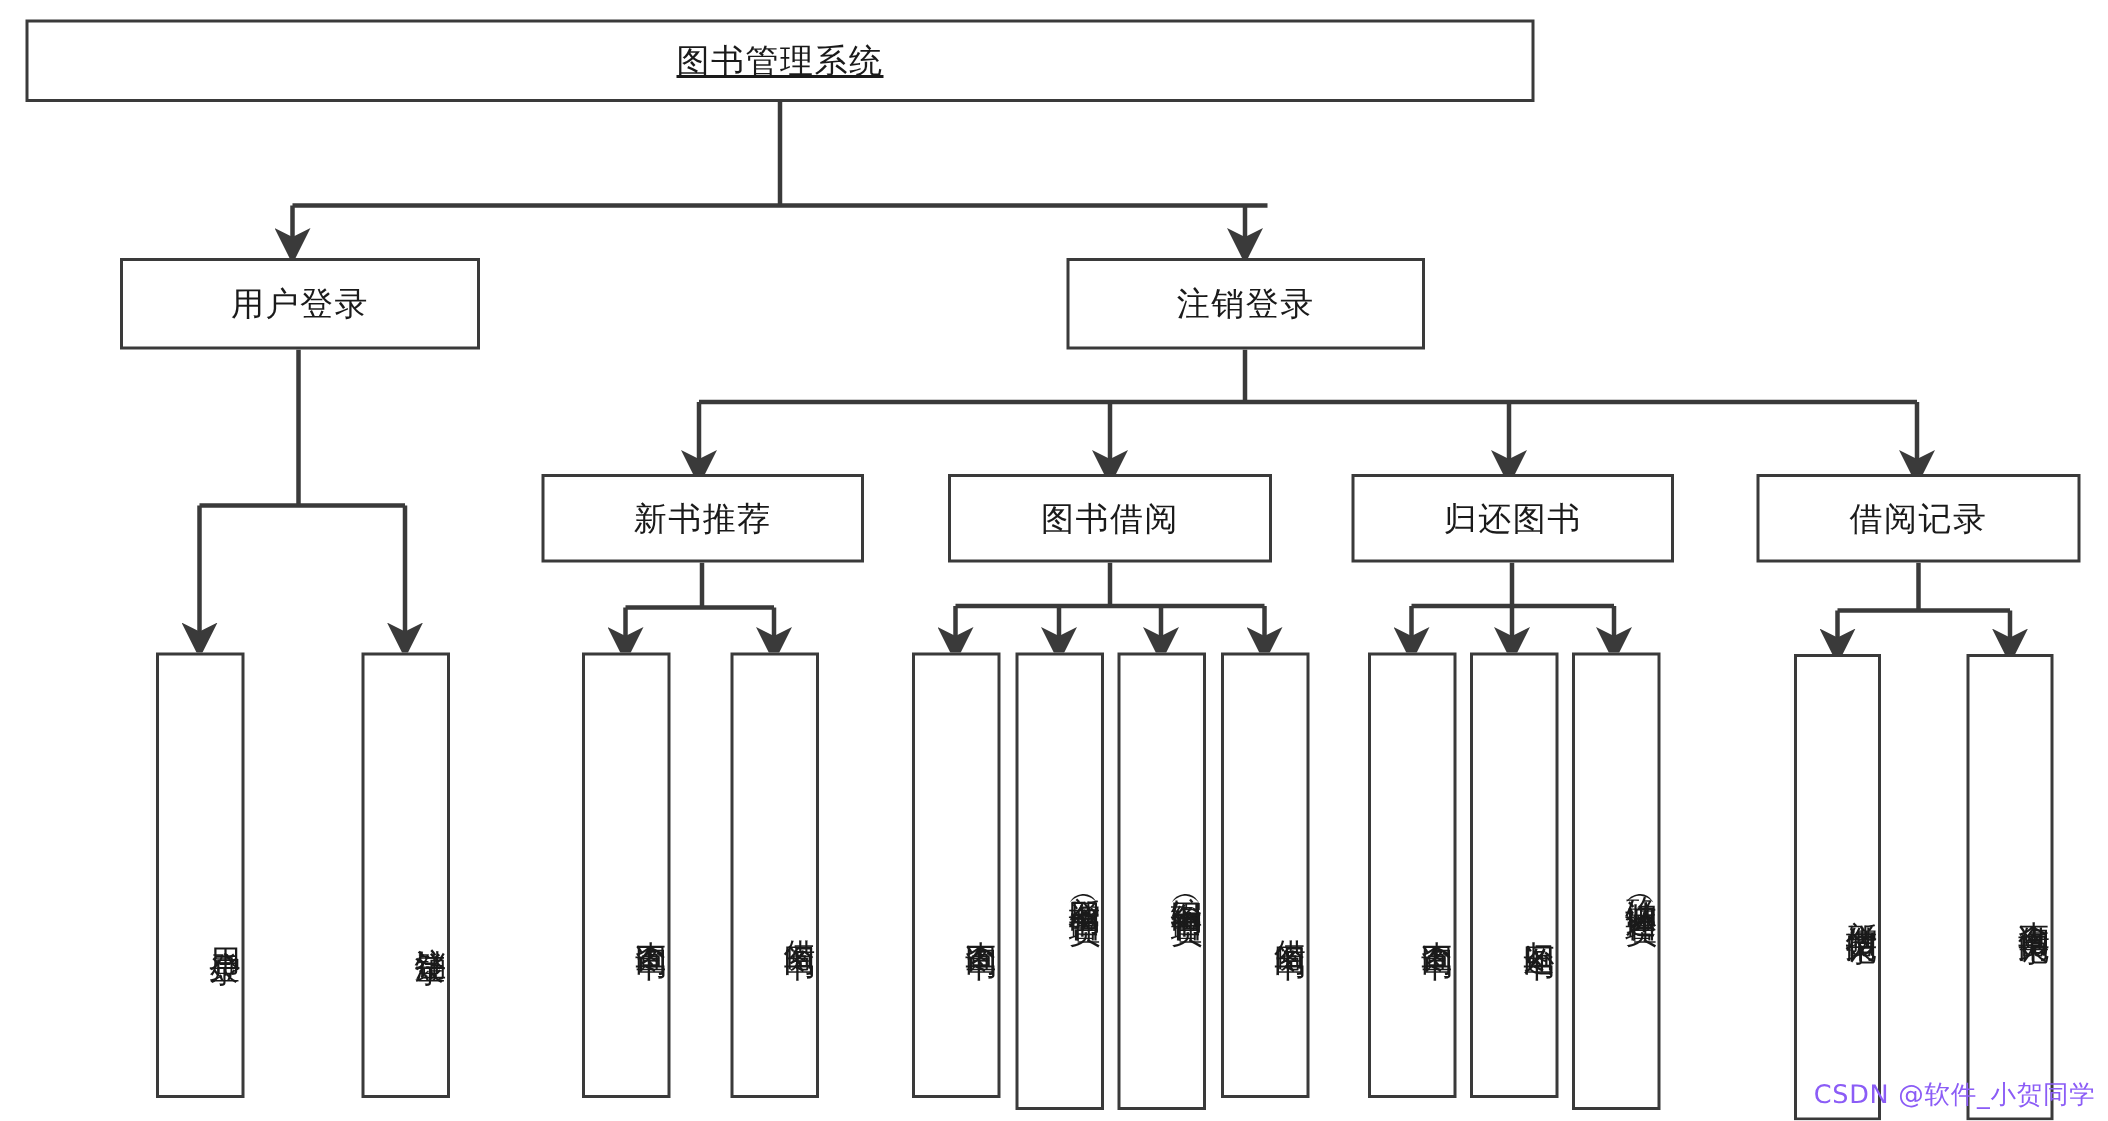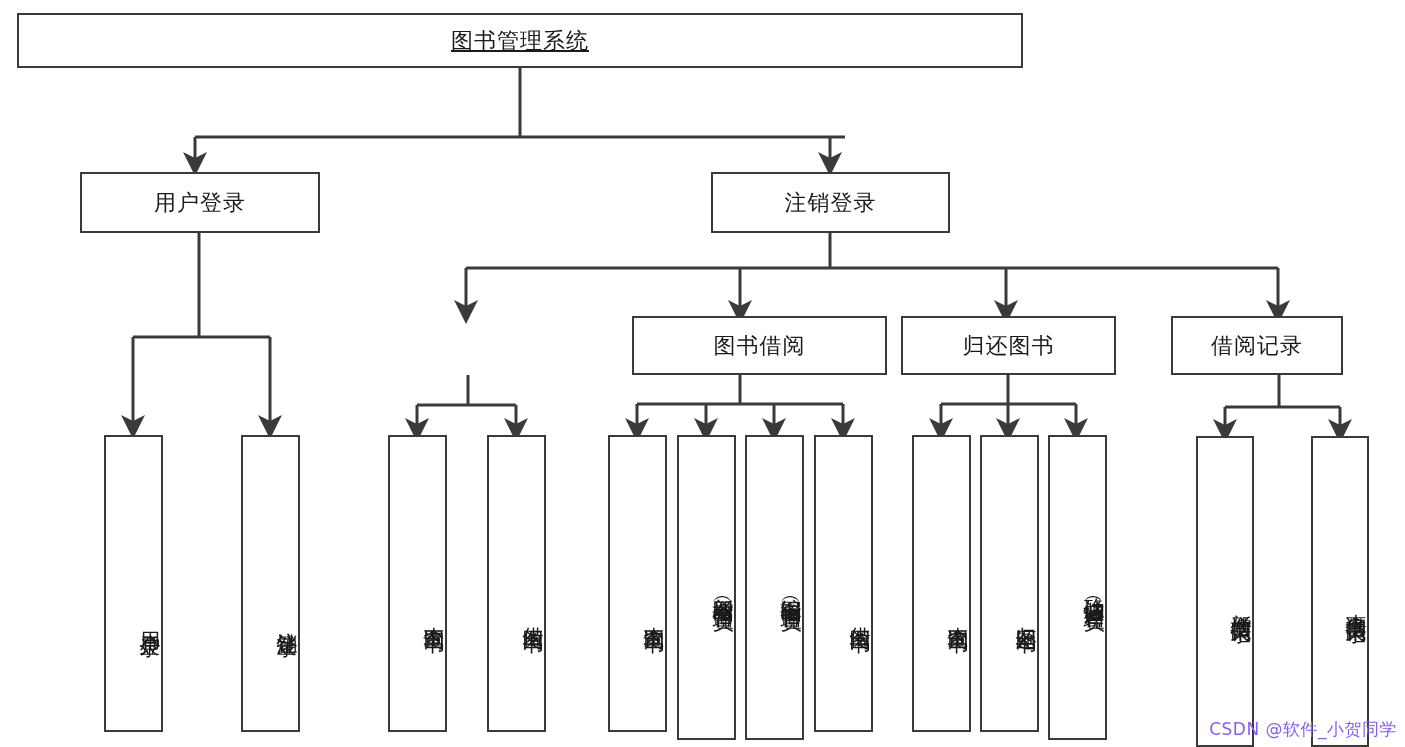--- a/index.html
+++ b/index.html
@@ -126,27 +126,30 @@
     <span class="label">图书管理系统</span>
   </div>
 
   <div class="node horiz" style="left:80px; top:172px; width:240px; height:61px;">
     <span class="label">用户登录</span>
   </div>
   <div class="node horiz" style="left:711px; top:172px; width:239px; height:61px;">
     <span class="label">注销登录</span>
   </div>
 
-  <div class="node horiz" style="left:632px; top:316px; width:255px; height:59px;">
+  <div class="node horiz" style="left:361px; top:316px; width:215px; height:59px;">
+    <span class="label">新书推荐</span>
+  </div>
+  <div class="node horiz" style="left:632px; top:316px; width:216px; height:59px;">
     <span class="label">图书借阅</span>
   </div>
   <div class="node horiz" style="left:901px; top:316px; width:215px; height:59px;">
     <span class="label">归还图书</span>
   </div>
-  <div class="node horiz" style="left:1171px; top:316px; width:172px; height:59px;">
+  <div class="node horiz" style="left:1171px; top:316px; width:216px; height:59px;">
     <span class="label">借阅记录</span>
   </div>
 
   <div class="node vert" style="left:104px; top:435px; width:59px; height:297px; padding-top:70px;">
     <span class="label">用户登录</span>
   </div>
   <div class="node vert" style="left:241px; top:435px; width:59px; height:297px; padding-top:70px;">
     <span class="label">注销登录</span>
   </div>
 

